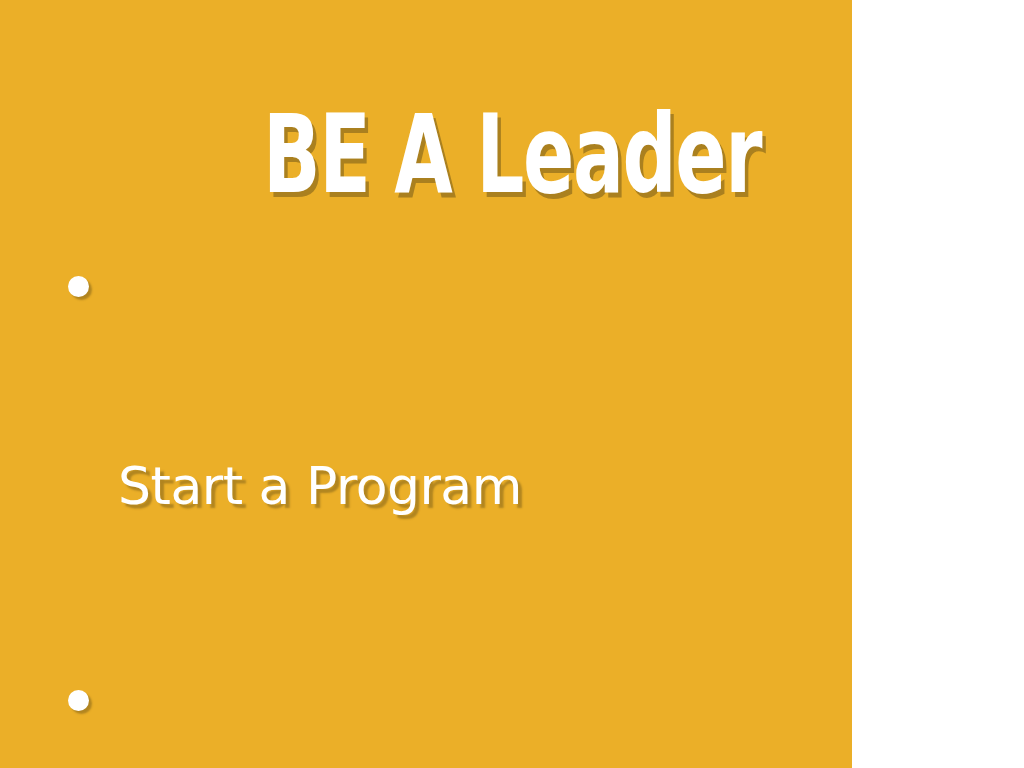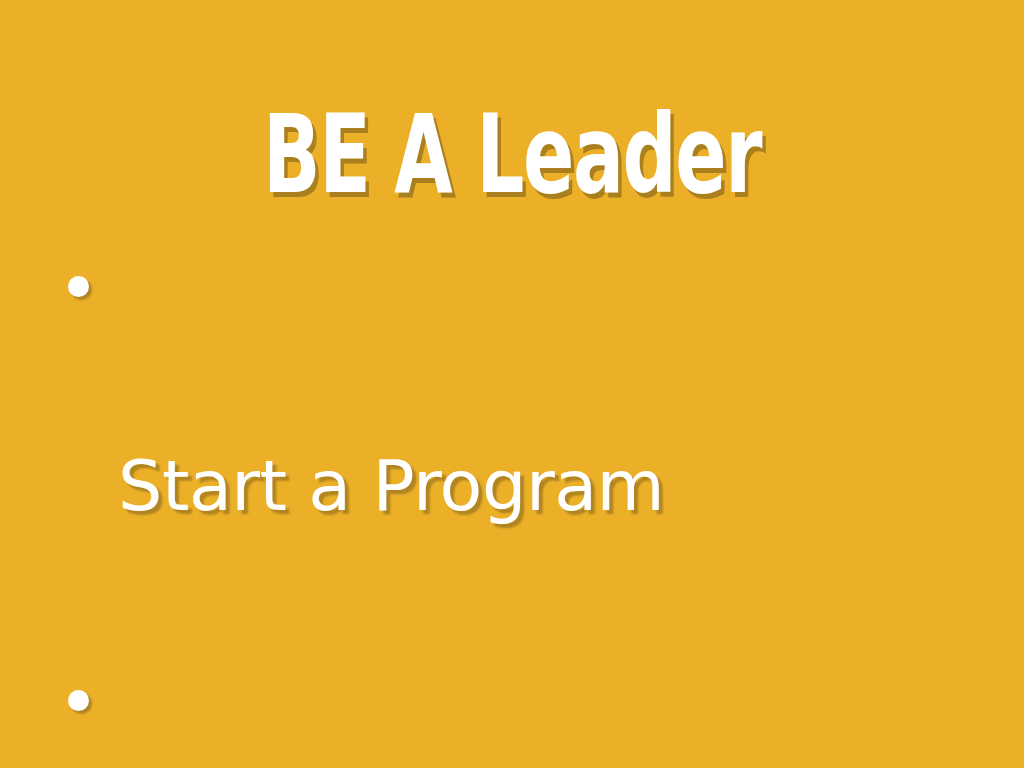--- a/index.html
+++ b/index.html
@@ -9,21 +9,21 @@
   }
   body {
     width: 1024px;
     height: 768px;
     overflow: hidden;
     font-family: "Liberation Sans", sans-serif;
   }
 
   #slide {
     position: relative;
-    width: 1024px;
+    width: 852px;
     height: 768px;
     background: #EBAF28;
     overflow: hidden;
   }
 
   
   #slide-title {
     position: absolute;
     left: 0;
     top: 26px;
@@ -52,21 +52,21 @@
     list-style: none;
   }
 
   .bullet-item {
     position: relative;
     padding-left: 62px;
     margin: 0 0 14px 0;
     color: #FFFFFF;
     font-family: "DejaVu Sans", sans-serif;
     font-weight: normal;
-    font-size: 70px;
+    font-size: 52px;
     line-height: 100px;
     letter-spacing: -0.5px;
     text-shadow: 4px 4px 2px rgba(90,70,20,0.40);
     white-space: pre-line;
   }
 
   .bullet-marker {
     position: absolute;
     left: 12px;
     top: 40px;

